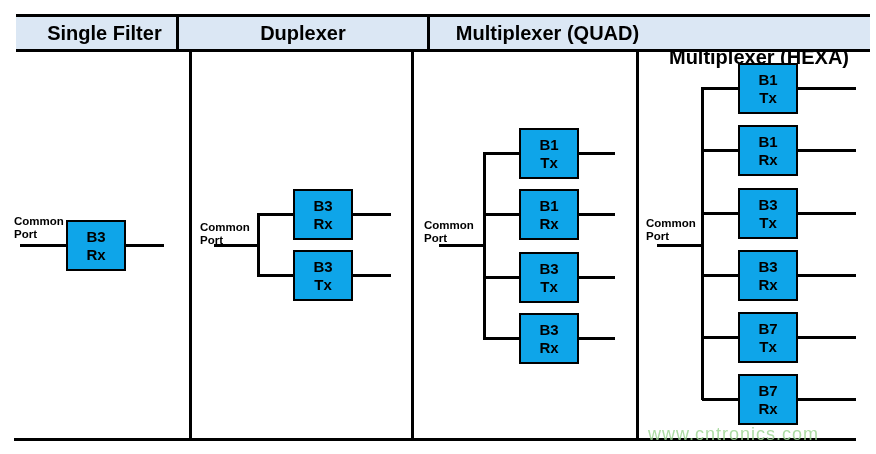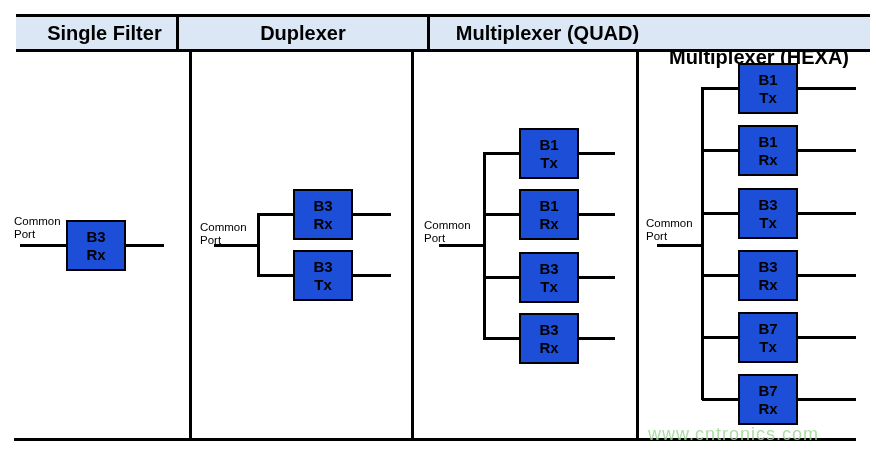--- a/index.html
+++ b/index.html
@@ -21,26 +21,26 @@
   .hcell.c1 { width:260px; border-left:3px solid #000; }
   .hcell.c2 { width:225px; border-left:3px solid #000;padding-left:20px; }
   .hcell.c3 { width:233px; border-left:3px solid #000;margin-top:40px; }
   
   .hline { position:absolute; height:2.5px; background:#000; }
   .vline { position:absolute; width:2.5px; background:#000; }
   .divider { position:absolute; width:3px; top:52px; height:388px; background:#000; }
   
   .fbox {
     position:absolute; width:60px; height:51px; box-sizing:border-box;
-    background:#1d4ed8; border:2.5px solid #000; z-index:2;
+    background:#0ea5e9; border:2.5px solid #000; z-index:2;
     display:flex; flex-direction:column; align-items:center; justify-content:center;
     font-size:15px; font-weight:bold; line-height:1.15; text-align:center;
   }
   .cp-label {
-    position:absolute; font-size:11.5px; font-weight:normal; line-height:1.15;
+    position:absolute; font-size:11.5px; font-weight:bold; line-height:1.15;
     white-space:pre-line; z-index:3;
   }
   .watermark {
     position:absolute; left:648px; top:424px; font-size:18px; letter-spacing:1px;
     color:#9fd695; opacity:0.85; z-index:5; white-space:nowrap;
   }
 </style>
 </head>
 <body>
 

